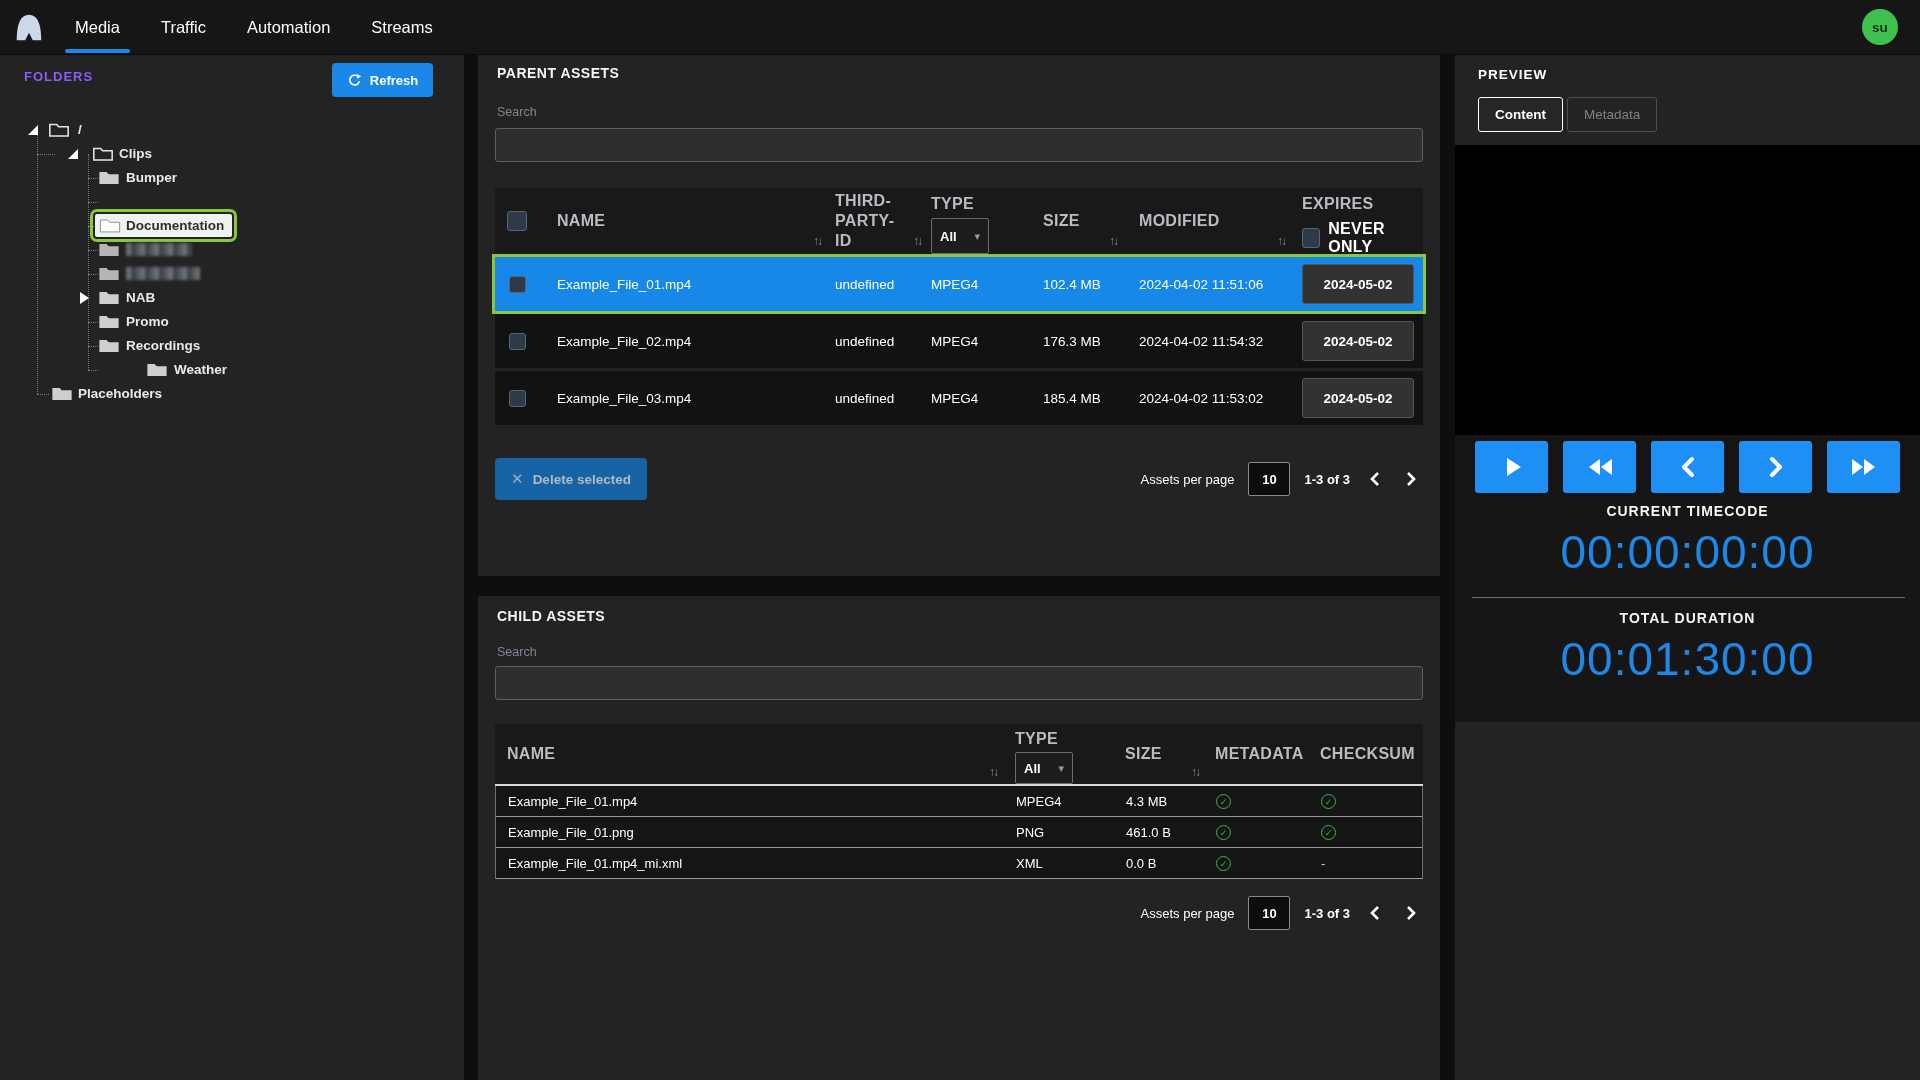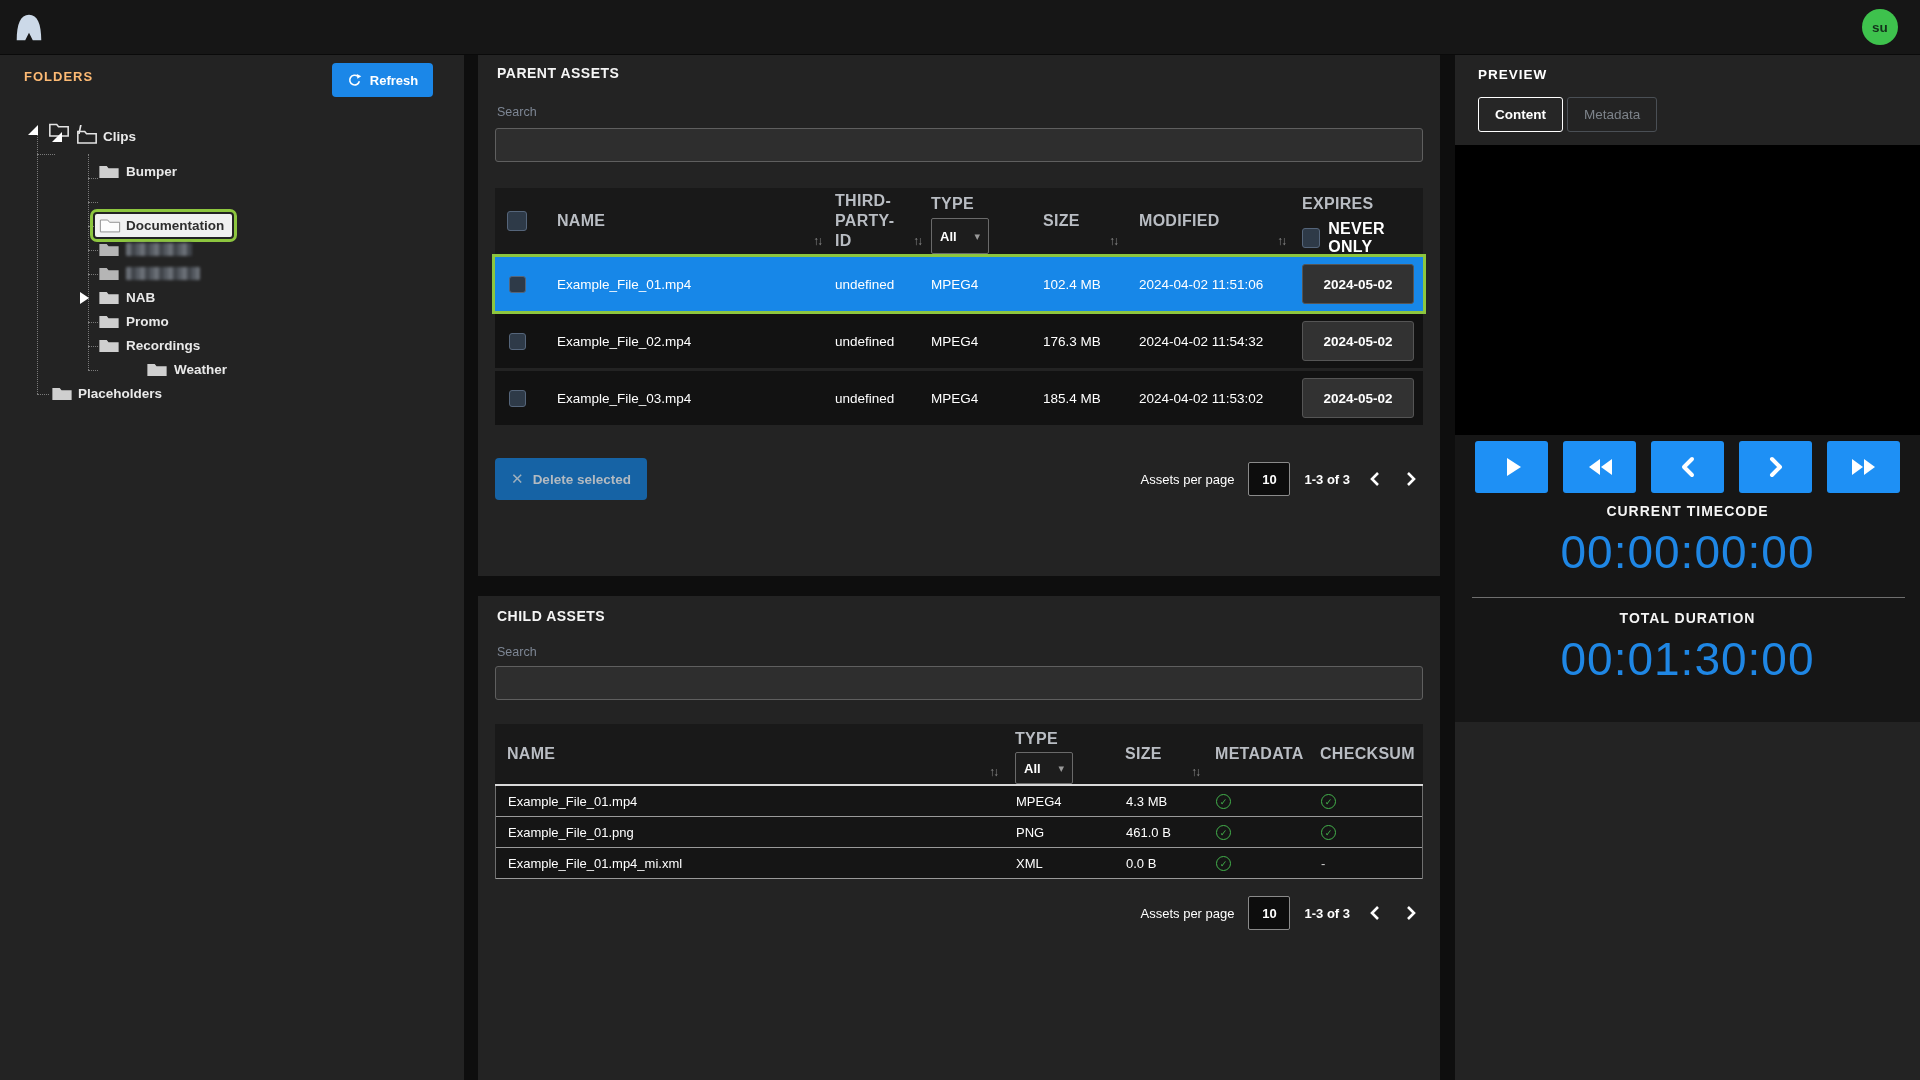--- a/index.html
+++ b/index.html
@@ -11,21 +11,21 @@
   .logo { position:absolute; left:12px; top:10px; width:34px; height:36px; }
   .nav-tabs { display:flex; margin-left:75px; height:55px; }
   .nav-tab { position:relative; height:55px; display:flex; align-items:center; margin-right:41px; font-size:16.5px; font-weight:500; color:#fdfdfd; cursor:pointer; }
   .nav-tab.active::after { content:""; position:absolute; left:-10px; right:-10px; bottom:2px; height:4px; border-radius:3px; background:#1b87e8; }
   .avatar { position:absolute; right:22px; top:9px; width:36px; height:36px; border-radius:50%; background:#3ec24d; color:#14321c; font-size:13.5px; font-weight:700; display:flex; align-items:center; justify-content:center; }
 
   .panel { position:absolute; background:#232323; }
 
   
   #folders-panel { left:0; top:55px; width:464px; height:1025px; }
-  .folders-title { position:absolute; left:24px; top:14px; font-size:13px; font-weight:700; letter-spacing:1px; color:#fdba74; }
+  .folders-title { position:absolute; left:24px; top:14px; font-size:13px; font-weight:700; letter-spacing:1px; color:#8b5cf6; }
   .refresh-btn { position:absolute; left:332px; top:8px; width:101px; height:34px; background:#1b87e8; border-radius:4px; display:flex; align-items:center; justify-content:center; gap:8px; font-size:13px; font-weight:700; color:#fff; cursor:pointer; }
 
   .tree-row { position:absolute; left:0; height:24px; width:464px; }
   .tree-label { position:absolute; top:4px; font-size:13.5px; font-weight:700; color:#e9e9e9; white-space:nowrap; }
   .folder-svg { position:absolute; top:3px; width:22px; height:17px; }
   .exp-open { position:absolute; top:7px; width:0; height:0; border-bottom:10px solid #fff; border-left:10px solid transparent; }
   .exp-closed { position:absolute; top:6px; width:0; height:0; border-left:9px solid #fff; border-top:6px solid transparent; border-bottom:6px solid transparent; }
   .vline { position:absolute; width:0; border-left:1px dotted #7a7a7a; }
   .hstub { position:absolute; height:0; border-top:1px dotted #7a7a7a; }
   .sel-box { position:absolute; left:95px; top:0px; height:23px; display:flex; align-items:center; background:#f1f1f1; border-radius:2px; padding:0 8px 0 4px; outline:3px solid #8dc63f; outline-offset:2px; }
@@ -97,20 +97,34 @@
   .tc-divider { position:absolute; left:17px; right:15px; top:162px; border-top:1px solid #6f6f6f; }
   .bottom-zone { position:absolute; left:0; top:667px; width:465px; height:358px; background:#232323; }
 </style>
 </head>
 <body>
 
 <div class="nav">
   <svg class="logo" viewBox="0 0 36 38">
     <path d="M18 5 C9 5 5 15 5 32 L14 32 L18 24 L22 32 L31 32 C31 15 27 5 18 5 Z" fill="#ccd9e8"></path>
   </svg>
+  <div class="nav-tabs">
+    <div class="nav-tab active">
+        <span>Media</span>
+      </div>
+    <div class="nav-tab">
+        <span>Traffic</span>
+      </div>
+    <div class="nav-tab">
+        <span>Automation</span>
+      </div>
+    <div class="nav-tab">
+        <span>Streams</span>
+      </div>
+  </div>
   <div class="avatar">su</div>
 </div>
 
 <div class="panel" id="folders-panel">
   <div class="folders-title">FOLDERS</div>
   <div class="refresh-btn">
     <svg width="15" height="15" viewBox="0 0 20 20">
       <path d="M16.5 11 A6.5 6.5 0 1 1 14.5 4.6" fill="none" stroke="#fff" stroke-width="2.1"></path>
       <polygon points="13.2,1.2 19,4.4 13.8,7.8" fill="#fff"></polygon>
     </svg>
@@ -131,29 +145,29 @@
   <div class="hstub" style="left:37px; top:339px; width:12px;"></div>
 
   <div class="tree-row" style="top:63px;">
     <span class="exp-open" style="left:28px;"></span>
     <svg class="folder-svg" style="left:48px;" viewBox="0 0 24 18">
         <path d="M2 3.5 h7.5 l2 2.5 h10.5 v10 h-20 z" fill="none" stroke="#e4e4e4" stroke-width="1.7"></path>
       </svg>
     <span class="tree-label" style="left:78px;">/</span>
   </div>
 
-  <div class="tree-row" style="top:70px;">
+  <div class="tree-row" style="top:87px;margin-left:16px;">
     <span class="exp-open" style="left:52px;"></span>
     <svg class="folder-svg" style="left:76px;" viewBox="0 0 24 18">
         <path d="M2 3.5 h7.5 l2 2.5 h10.5 v10 h-20 z" fill="none" stroke="#e4e4e4" stroke-width="1.7"></path>
       </svg>
     <span class="tree-label" style="left:103px;">Clips</span>
   </div>
 
-  <div class="tree-row" style="top:105px;text-decoration:underline;">
+  <div class="tree-row" style="top:111px;text-decoration:underline;">
     <svg class="folder-svg" style="left:98px;" viewBox="0 0 24 18">
         <path d="M1.5 3 h8 l2 2.5 h11 v10.5 h-21 z" fill="#cfcfcf"></path>
       </svg>
     <span class="tree-label" style="left:126px;">Bumper</span>
   </div>
 
 
   <div class="tree-row" style="top:159px;">
     <span class="sel-box">
       <svg class="folder-svg" viewBox="0 0 24 18" width="22" height="17">

